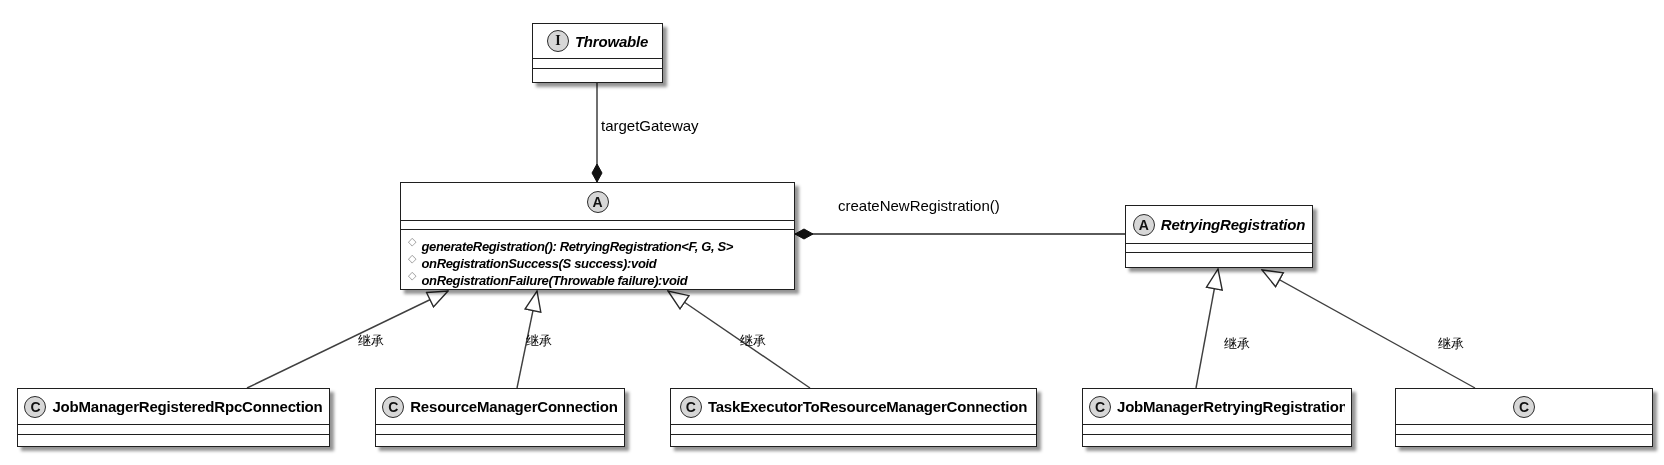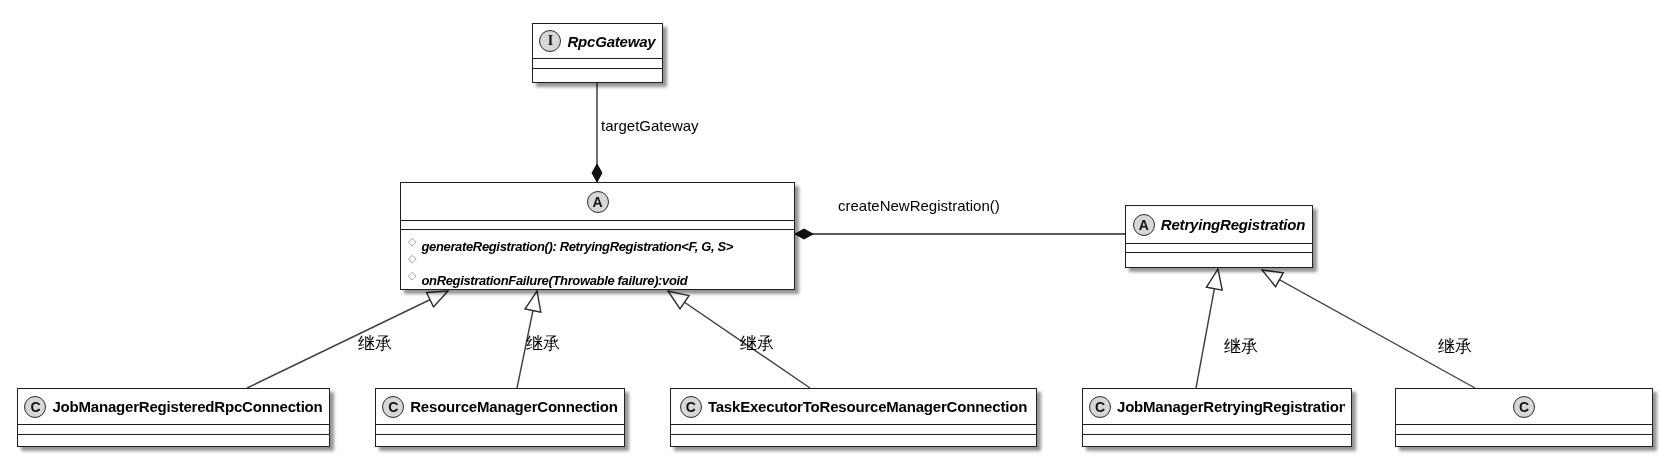--- a/index.html
+++ b/index.html
@@ -84,21 +84,21 @@
     color: #000;
     margin-top: 10px;
   }
   .edge-label {
     position: absolute;
     white-space: nowrap;
     color: #000;
     text-align: center;
   }
   .rel-label { font-size: 15px; }
-  .inherit-label { font-size: 17px; }
+  .inherit-label { font-size: 13px; }
 </style>
 </head>
 <body>
 
 <div class="canvas">
 
   <svg class="edges-layer" viewBox="0 0 1664 465" xmlns="http://www.w3.org/2000/svg">
     <defs>
       <marker id="mk-diamond" viewBox="0 0 20 12" refX="19" refY="6" markerWidth="20" markerHeight="12" markerUnits="userSpaceOnUse" orient="auto">
         <path d="M1,6 L10,1 L19,6 L10,11 Z" fill="#111111" stroke="#111111"></path>
@@ -123,38 +123,39 @@
   <div class="edge-label rel-label" style="left:838px;top:197px">createNewRegistration()</div>
   <div class="edge-label inherit-label" style="left:358px;top:332px">继承</div>
   <div class="edge-label inherit-label" style="left:526px;top:332px">继承</div>
   <div class="edge-label inherit-label" style="left:740px;top:332px">继承</div>
   <div class="edge-label inherit-label" style="left:1224px;top:335px">继承</div>
   <div class="edge-label inherit-label" style="left:1438px;top:335px">继承</div>
 
   <div class="uml-class interface" style="left:532px;top:23px;width:131px;height:60px">
     <div class="title" style="height:35px">
       <span class="badge">I</span>
-      <span class="cname">RpcGateway</span>
+      <span class="cname">Throwable</span>
     </div>
     <div class="fields" style="height:10px"></div>
     <div class="methods"></div>
   </div>
 
   <div class="uml-class abstract" style="left:400px;top:182px;width:395px;height:108px">
     <div class="title" style="height:38px">
       <span class="badge">A</span>
     </div>
     <div class="fields" style="height:9px"></div>
     <div class="methods">
       <div class="method">
         <span class="vis">◇</span>
         <span class="mtext">generateRegistration(): RetryingRegistration&lt;F, G, S&gt;</span>
       </div>
       <div class="method">
         <span class="vis">◇</span>
+        <span class="mtext">onRegistrationSuccess(S success):void</span>
       </div>
       <div class="method">
         <span class="vis">◇</span>
         <span class="mtext">onRegistrationFailure(Throwable failure):void</span>
       </div>
     </div>
   </div>
 
   <div class="uml-class abstract" style="left:1125px;top:205px;width:188px;height:63px">
     <div class="title" style="height:38px">

